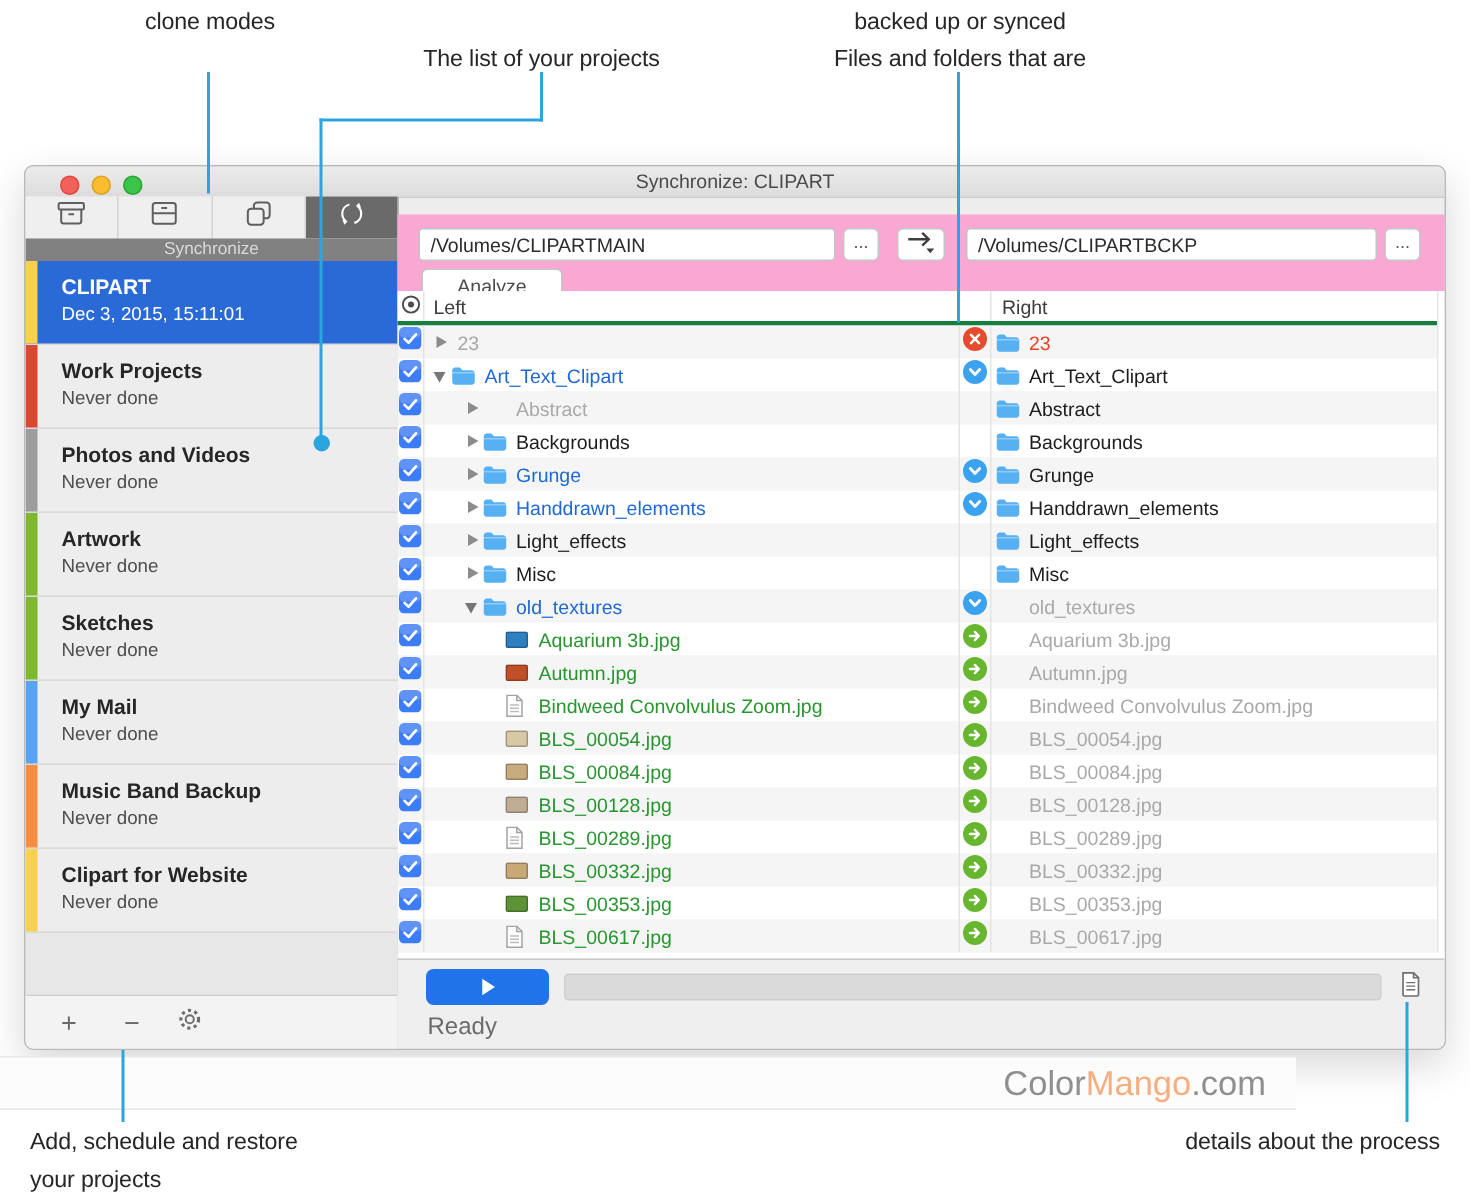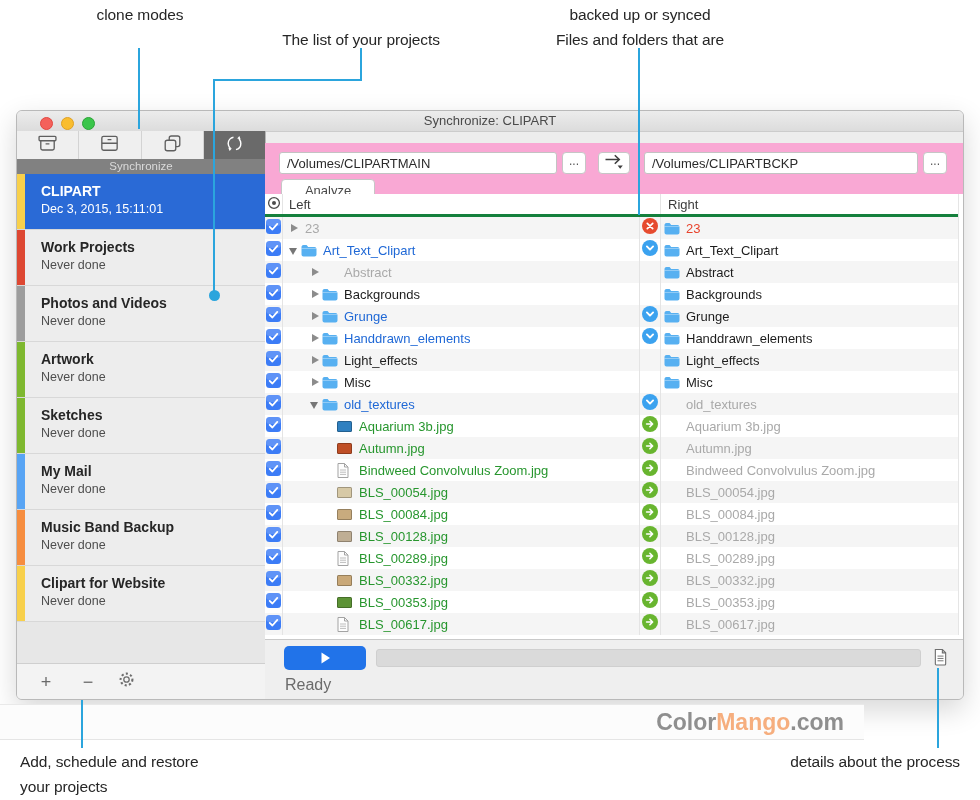--- a/index.html
+++ b/index.html
@@ -110,21 +110,21 @@
   #play-btn{position:absolute;left:19px;top:6px;width:82px;height:24px;background:#2173e9;
             border-radius:5px;display:flex;align-items:center;justify-content:center;}
   #progress{position:absolute;left:111px;top:9px;width:545px;height:18px;background:#dadada;
             border-radius:3px;border:1px solid #cfcfcf;box-sizing:border-box;}
   #log-btn{position:absolute;left:664px;top:7px;width:22px;height:24px;display:flex;
            align-items:center;justify-content:center;}
   #ready{position:absolute;left:20px;top:36px;font-size:16px;color:#6b6b6b;}
 
   
   #wm-strip{position:absolute;left:0;top:704px;width:864px;height:36px;background:#fcfcfc;
-            border-top:1px solid #e9e9e9;border-bottom:1px solid #e5e5e5;box-sizing:border-box;font-weight:bold;}
+            border-top:1px solid #e9e9e9;border-bottom:1px solid #e5e5e5;box-sizing:border-box;}
   #wm{position:absolute;right:20px;top:0;line-height:34px;font-size:23px;letter-spacing:0;}
   .wm-gray{color:#8f8f8f;}
   .wm-orange{color:#f6ae7e;}
 </style>
 </head>
 <body>
 
 <div class="ann center" style="left:140px;top:2px;">
   <div>clone modes</div>
 </div>

